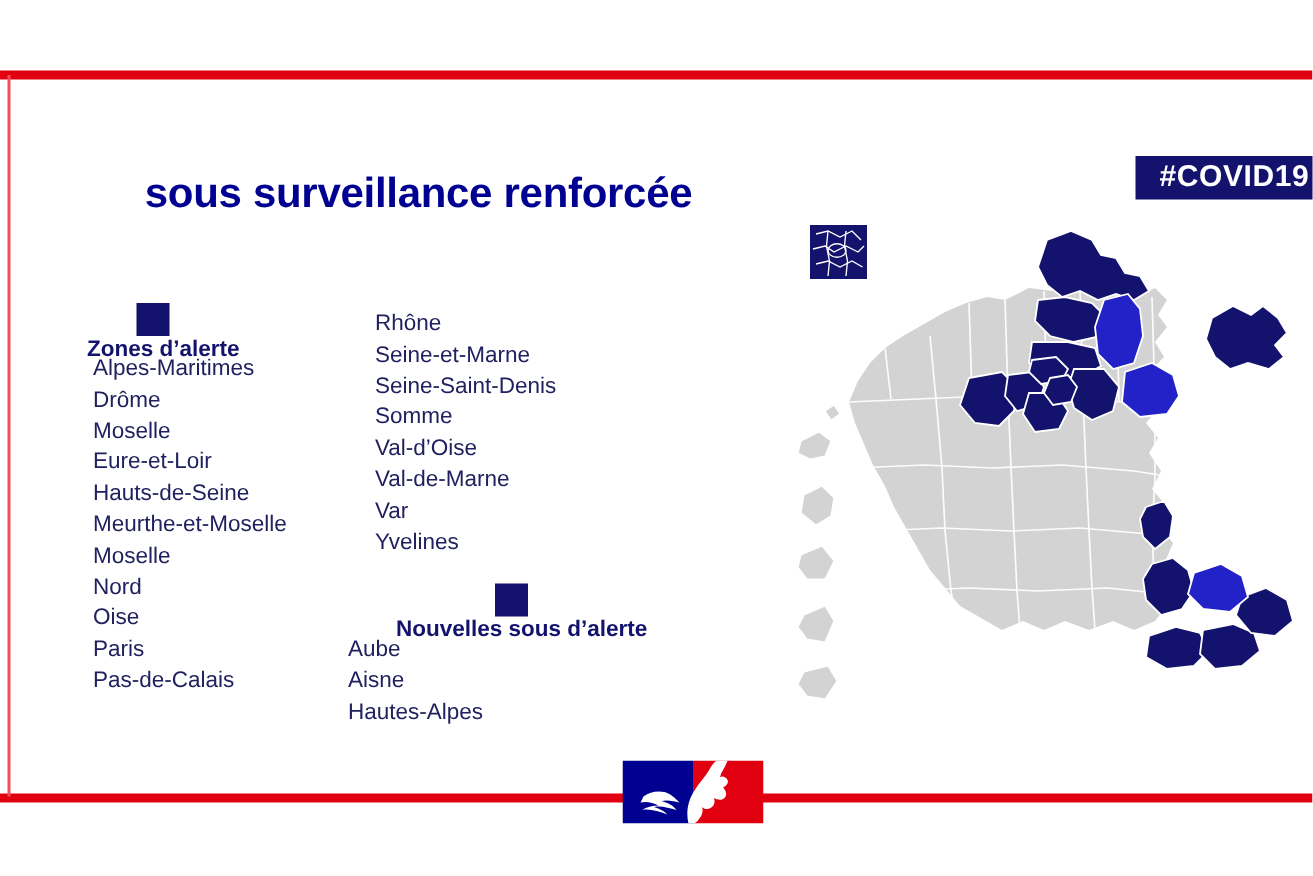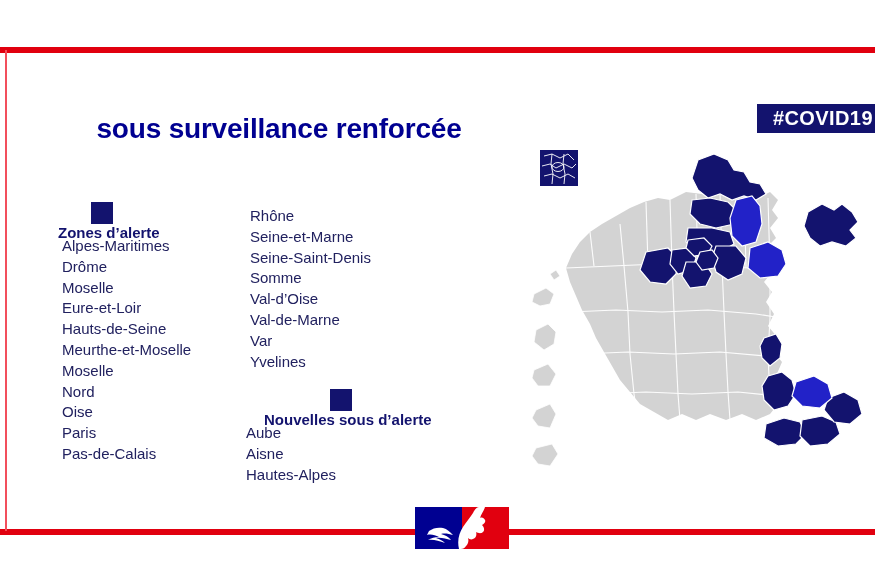--- a/index.html
+++ b/index.html
@@ -63,21 +63,21 @@
   
   .dept-list { position: absolute; }
   .dept-list .dept {
     color: #21215f;
     font-size: 15px;
     line-height: 20.8px;
     white-space: nowrap;
   }
   #list-col1 { left: 44px; top: 236px; margin-left: 18px; }
   #list-col2 { left: 250px; top: 206px; }
-  #list-col3 { left: 246px; top: 423px; }
+  #list-col3 { left: 232px; top: 423px; }
 
   
   #map { position: absolute; left: 520px; top: 142px; width: 356px; height: 338px; }
   #map svg { display: block; width: 356px; height: 338px; }
 
   
   .logo {
     position: absolute; left: 415px; top: 507px; width: 94px; height: 42px;
   }
   .logo svg { display: block; width: 94px; height: 42px; }

